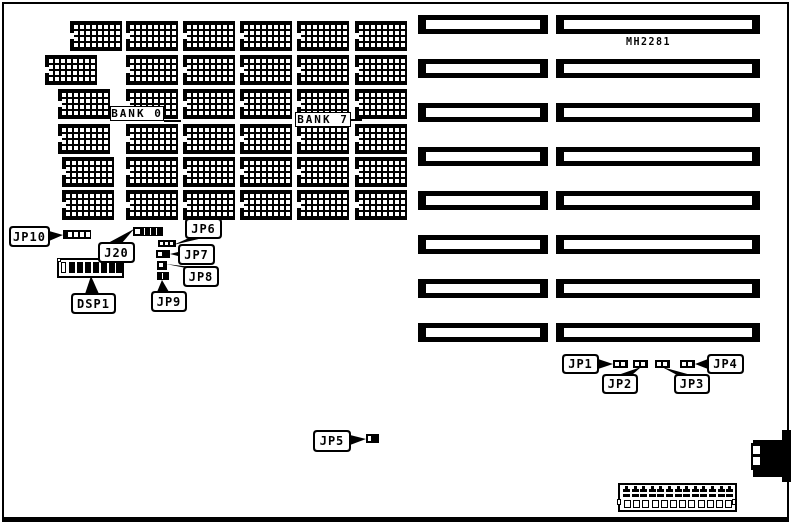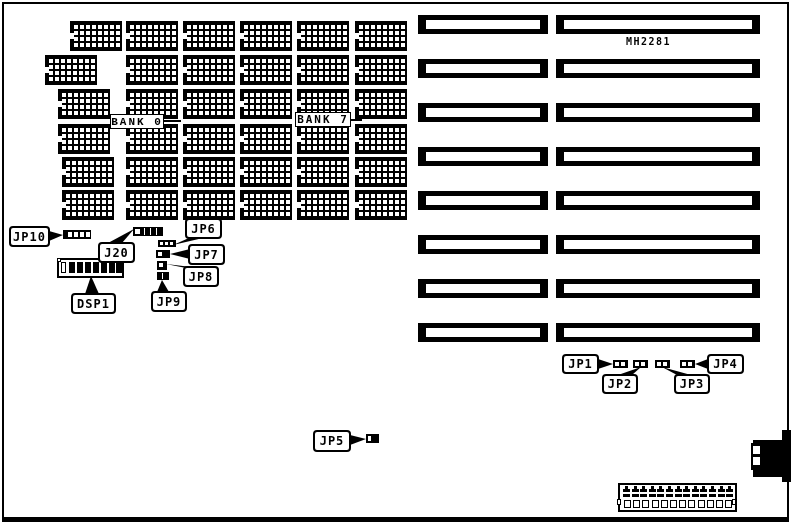--- a/index.html
+++ b/index.html
@@ -257,21 +257,21 @@
       </div>
       <div class="jumper" style="left: 680px; top: 360px; width: 15px; height: 8px;">
         <span class="jcell" style="left: 2px; top: 2px; width: 4px; height: 4px;"></span>
         <span class="jcell" style="left: 8px; top: 2px; width: 4px; height: 4px;"></span>
       </div>
       <div class="jumper" style="left: 366px; top: 434px; width: 13px; height: 9px;">
         <span class="jcell" style="left: 2px; top: 2px; width: 3px; height: 5px;"></span>
       </div>
     </div>
 
-  <div class="bank" style="left:110px;top:114px;width:54px;height:15px;font-family:Liberation Mono, monospace;">
+  <div class="bank" style="left:110px;top:106px;width:54px;height:15px;">
     <span>BANK 0</span>
   </div>
   <div class="bank" style="left:295px;top:112px;width:56px;height:15px;">
     <span>BANK 7</span>
   </div>
 
   <div id="board-id">MH2281</div>
 
   <div id="dsp1-comp">
     <span id="dsp1-notch"></span>
@@ -349,21 +349,21 @@
 
   <div class="co" style="left:9px;top:226px;width:41px;height:21px;">
       <span>JP10</span>
     </div>
   <div class="co" style="left:98px;top:242px;width:37px;height:21px;">
       <span>J20</span>
     </div>
   <div class="co" style="left:185px;top:218px;width:37px;height:21px;">
       <span>JP6</span>
     </div>
-  <div class="co" style="left:188px;top:244px;width:37px;height:21px;">
+  <div class="co" style="left:178px;top:244px;width:37px;height:21px;">
       <span>JP7</span>
     </div>
   <div class="co" style="left:183px;top:266px;width:36px;height:21px;">
       <span>JP8</span>
     </div>
   <div class="co" style="left:151px;top:291px;width:36px;height:21px;">
       <span>JP9</span>
     </div>
   <div class="co" style="left:71px;top:293px;width:45px;height:21px;">
       <span>DSP1</span>

